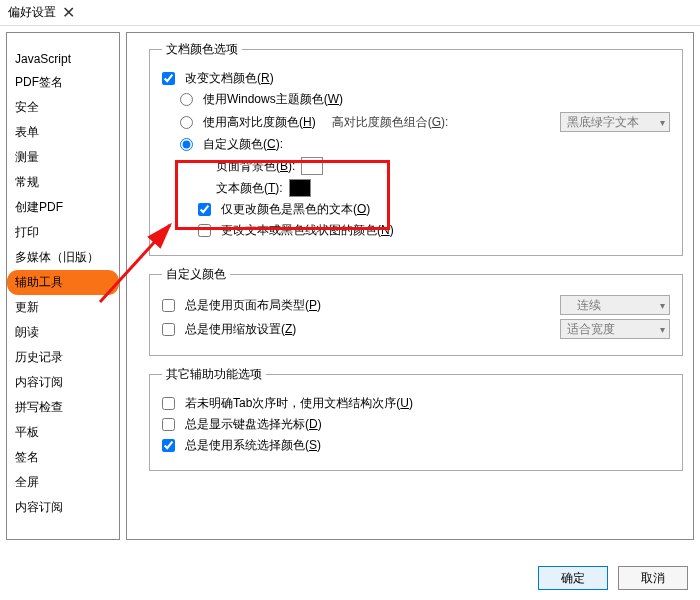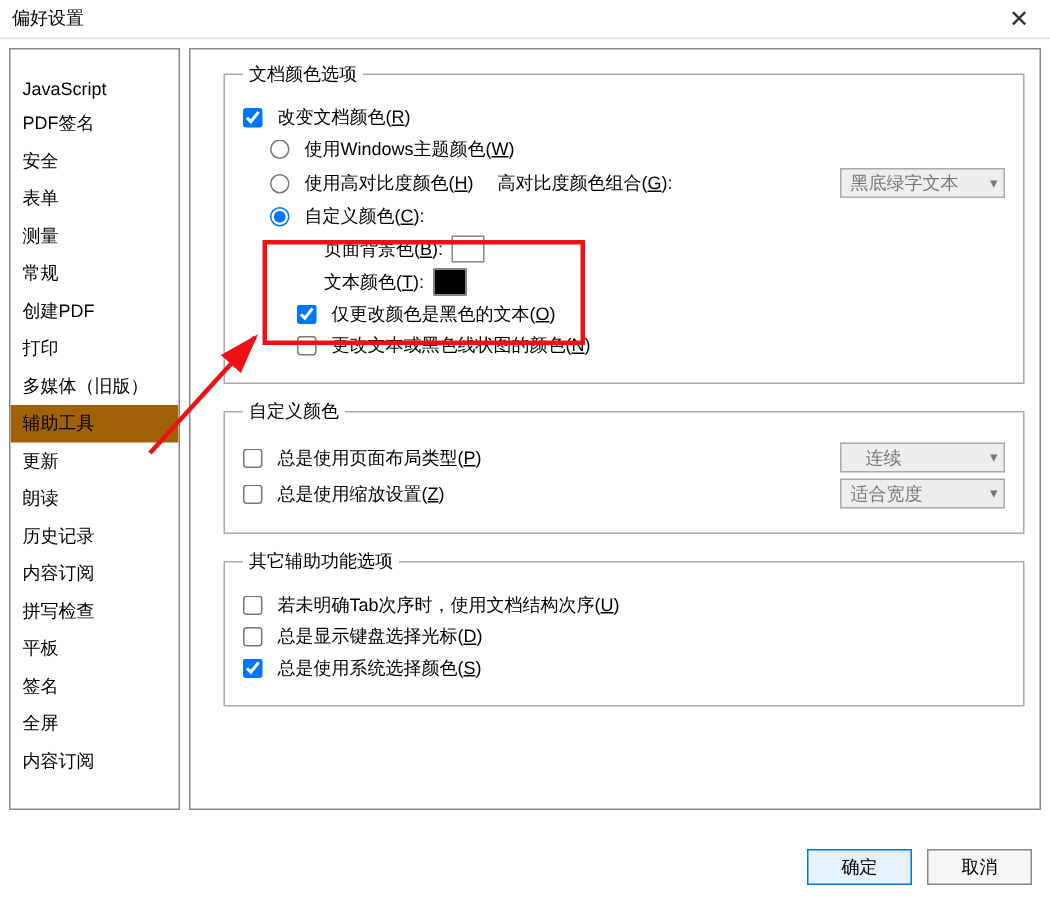--- a/index.html
+++ b/index.html
@@ -11,21 +11,20 @@
     width: 700px;
     height: 600px;
     overflow: hidden;
     position: relative;
   }
   .titlebar {
     height: 26px;
     padding: 4px 8px;
     border-bottom: 1px solid #ddd;
     display: flex;
-    justify-content: space-between;
     align-items: center;
   }
   .close-x {
     font-size: 16px;
     color: #333;
     padding: 0 6px;
     cursor: pointer;
   }
   .content {
     display: flex;
@@ -39,21 +38,22 @@
     background: #fff;
     overflow-y: auto;
     padding: 15px 0;
   }
   .sidebar-item {
     padding: 4px 8px;
     cursor: pointer;
     white-space: nowrap;
   }
   .sidebar-item.selected {
-    background: #a16207;
+    background: #f97316;
+    border-radius: 11px;
   }
   .main {
     flex: 1;
     border: 1px solid #888;
     padding: 8px 10px;
     overflow-y: auto;
     position: relative;
   }
   fieldset {
     border: 1px solid #aaa;
@@ -91,21 +91,21 @@
     align-items: center;
     position: relative;
     min-width: 110px;
     color: #777;
   }
   .combo .chev {
     position: absolute;
     right: 4px;
     font-size: 10px;
   }
-  .disabled-text { color: #000000; }
+  .disabled-text { color: #404040; }
   .redbox {
     position: absolute;
     border: 3px solid #e11;
     pointer-events: none;
   }
   .arrow-svg {
     position: absolute;
     pointer-events: none;
   }
   .footer {

